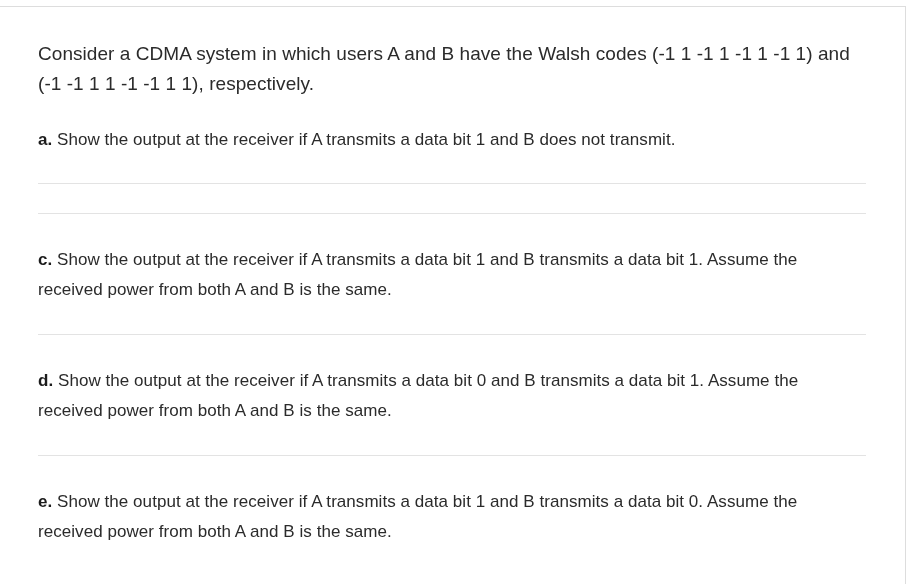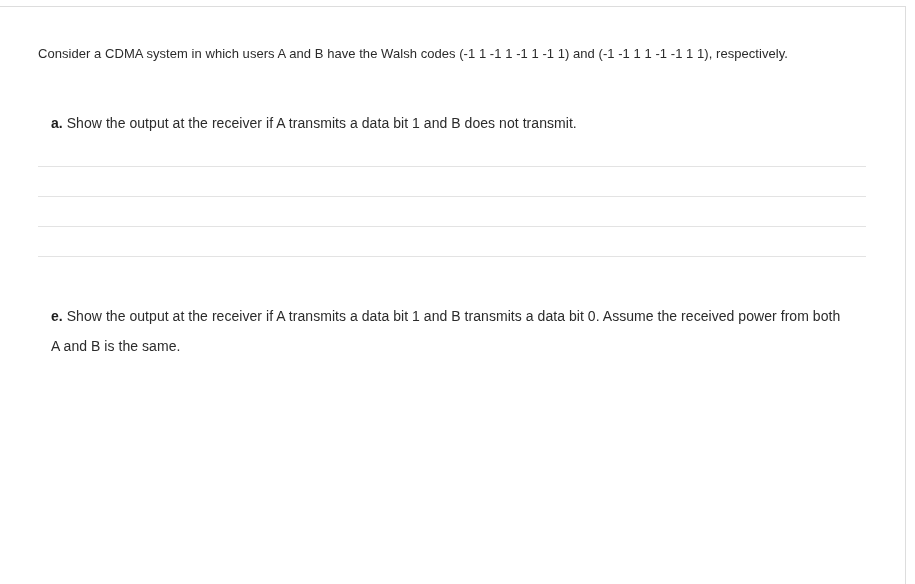--- a/index.html
+++ b/index.html
@@ -38,41 +38,41 @@
     padding: 0;
   }
 
   .card-inner {
     padding: 0 40px 0 52px;
   }
 
   .intro {
     margin: 0;
     padding-top: 32px;
-    font-size: 13px;
+    font-size: 19px;
     line-height: 30px;
     color: #2b2b2b;
     letter-spacing: 0.05px;
     max-width: 828px;
   }
 
   .parts {
     margin: 0;
     padding: 0;
     list-style: none;
   }
 
   .part {
     position: relative;
     padding: 0;
   }
 
   .part-text {
-    margin: 13px;
-    font-size: 14px;
+    margin: 0;
+    font-size: 17px;
     line-height: 30px;
     color: #2b2b2b;
     letter-spacing: 0.05px;
     max-width: 830px;
   }
 
   .part-label {
     font-weight: bold;
     color: #1c1c1c;
   }
@@ -110,23 +110,29 @@
 
         <li class="part part-a">
           <p class="part-text"><span class="part-label">a.</span> <span>Show the output at the receiver if A transmits a data bit 1 and B does not transmit.</span></p>
         </li>
 
         <hr class="divider div-1">
 
 
         <hr class="divider div-2">
 
+        <li class="part part-c">
+          <p class="part-text"><span class="part-label">c.</span> <span>Show the output at the receiver if A transmits a data bit 1 and B transmits a data bit 1. Assume the received power from both A and B is the same.</span></p>
+        </li>
 
         <hr class="divider div-3">
 
+        <li class="part part-d">
+          <p class="part-text"><span class="part-label">d.</span> <span>Show the output at the receiver if A transmits a data bit 0 and B transmits a data bit 1. Assume the received power from both A and B is the same.</span></p>
+        </li>
 
         <hr class="divider div-4">
 
         <li class="part part-e">
           <p class="part-text"><span class="part-label">e.</span> <span>Show the output at the receiver if A transmits a data bit 1 and B transmits a data bit 0. Assume the received power from both A and B is the same.</span></p>
         </li>
 
       </ul>
     </div>
   </div>

